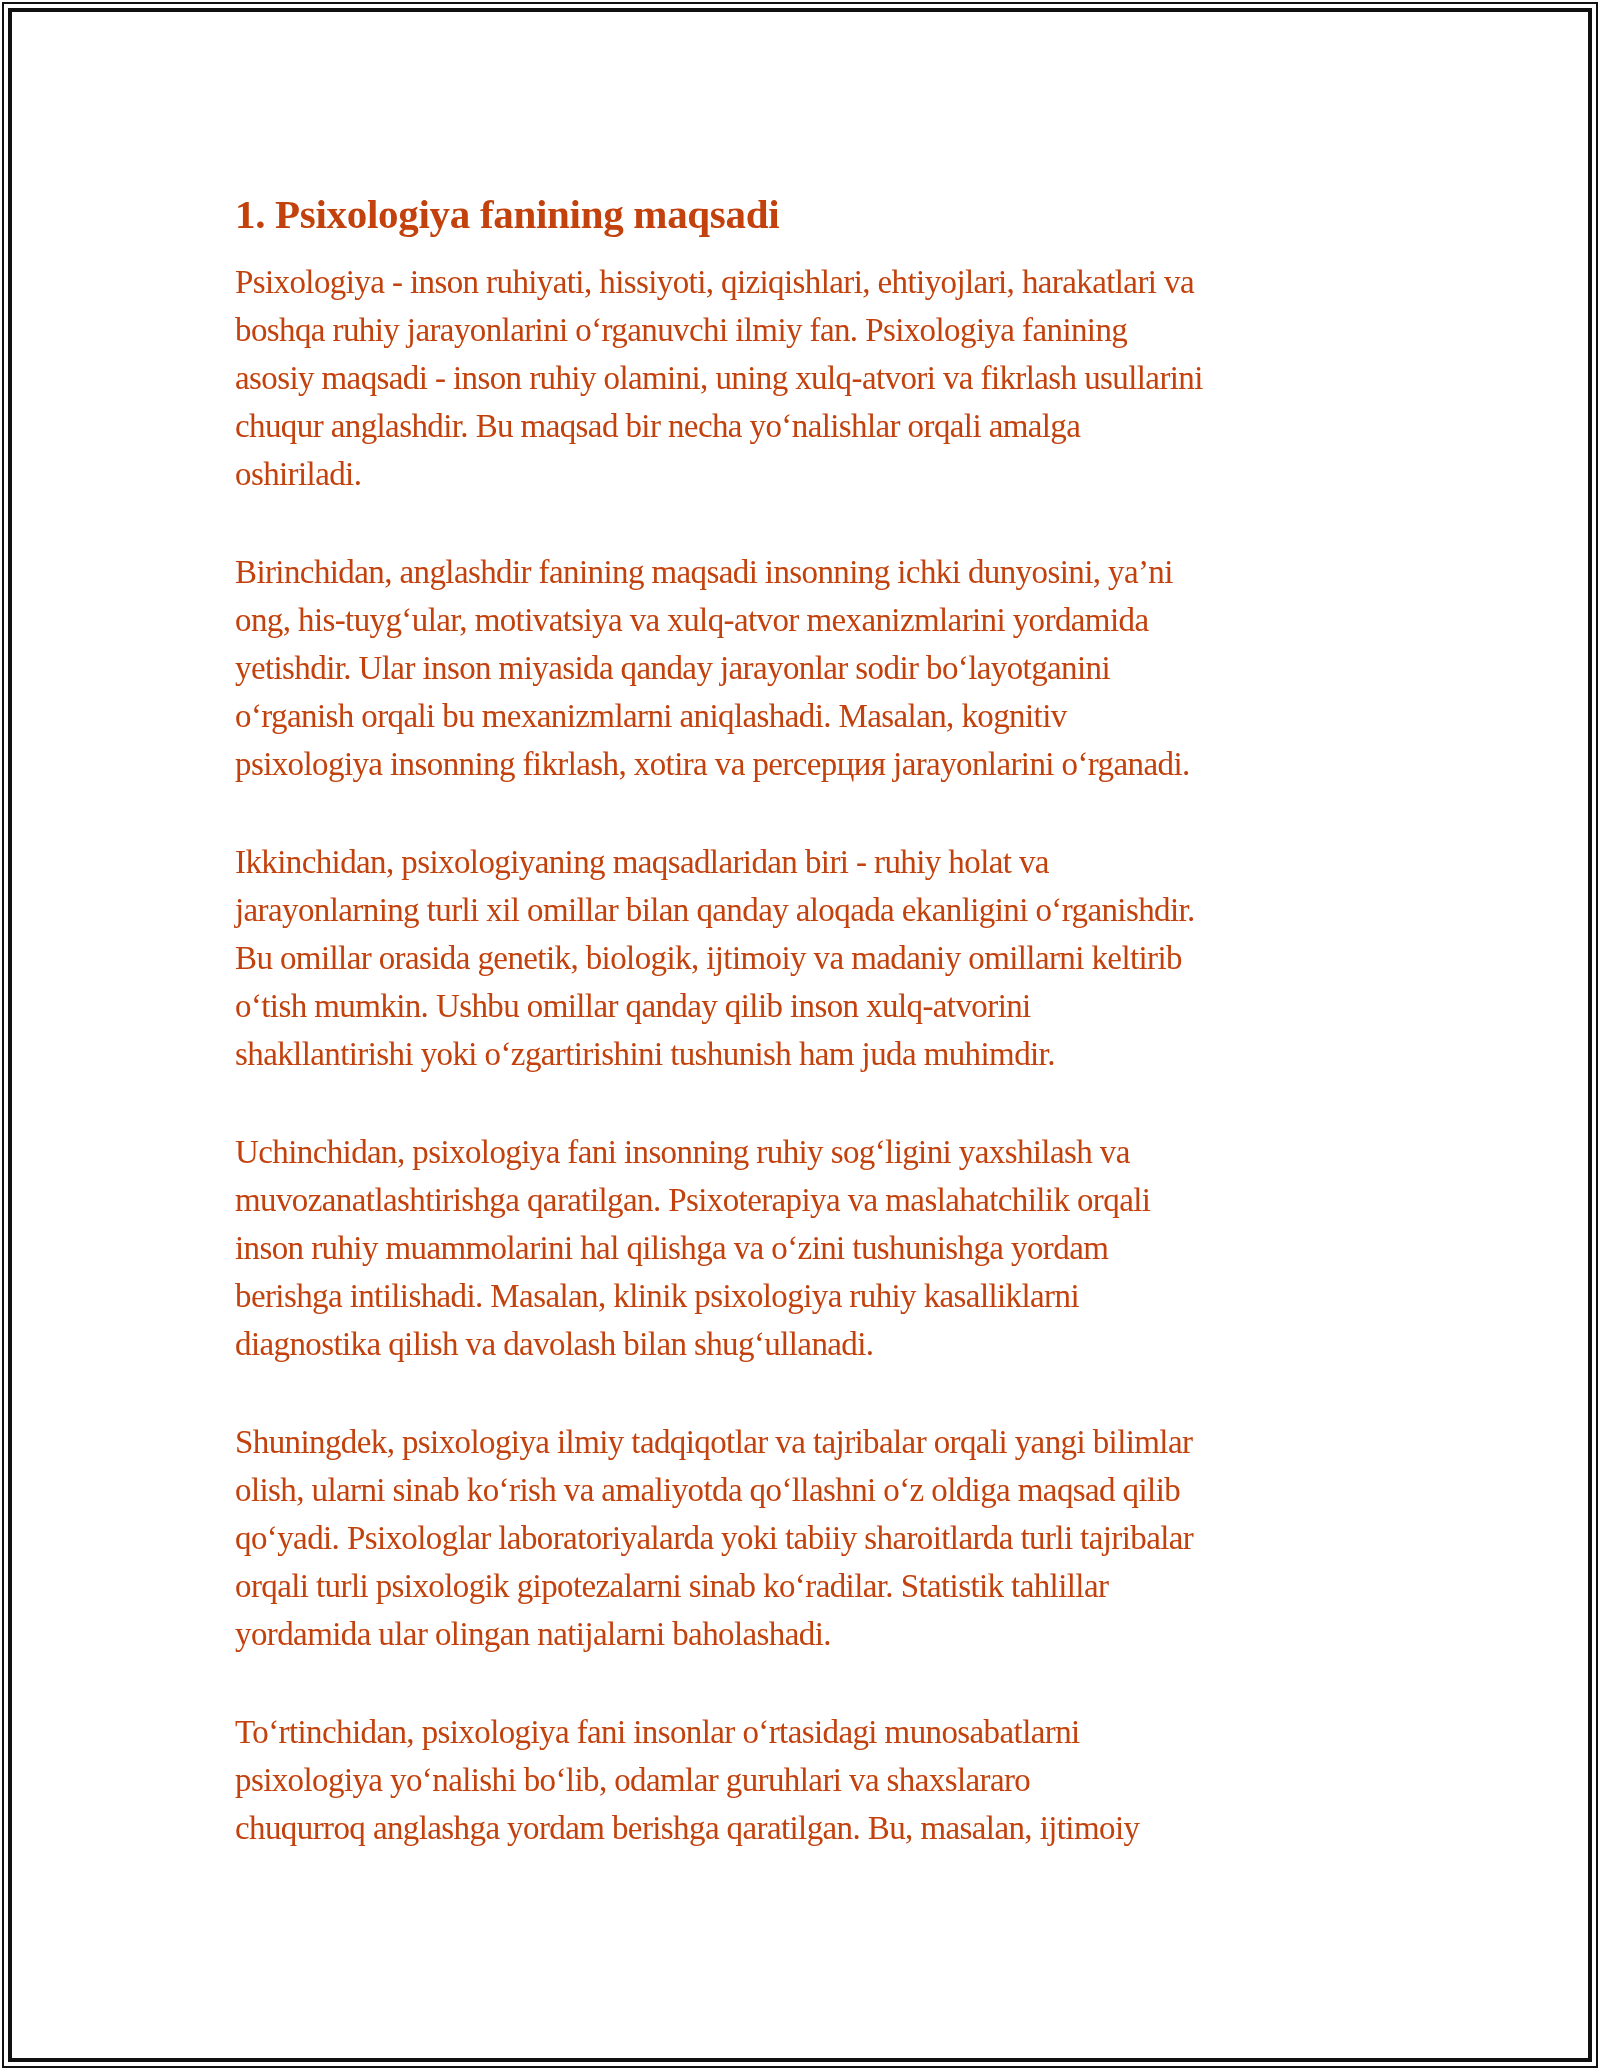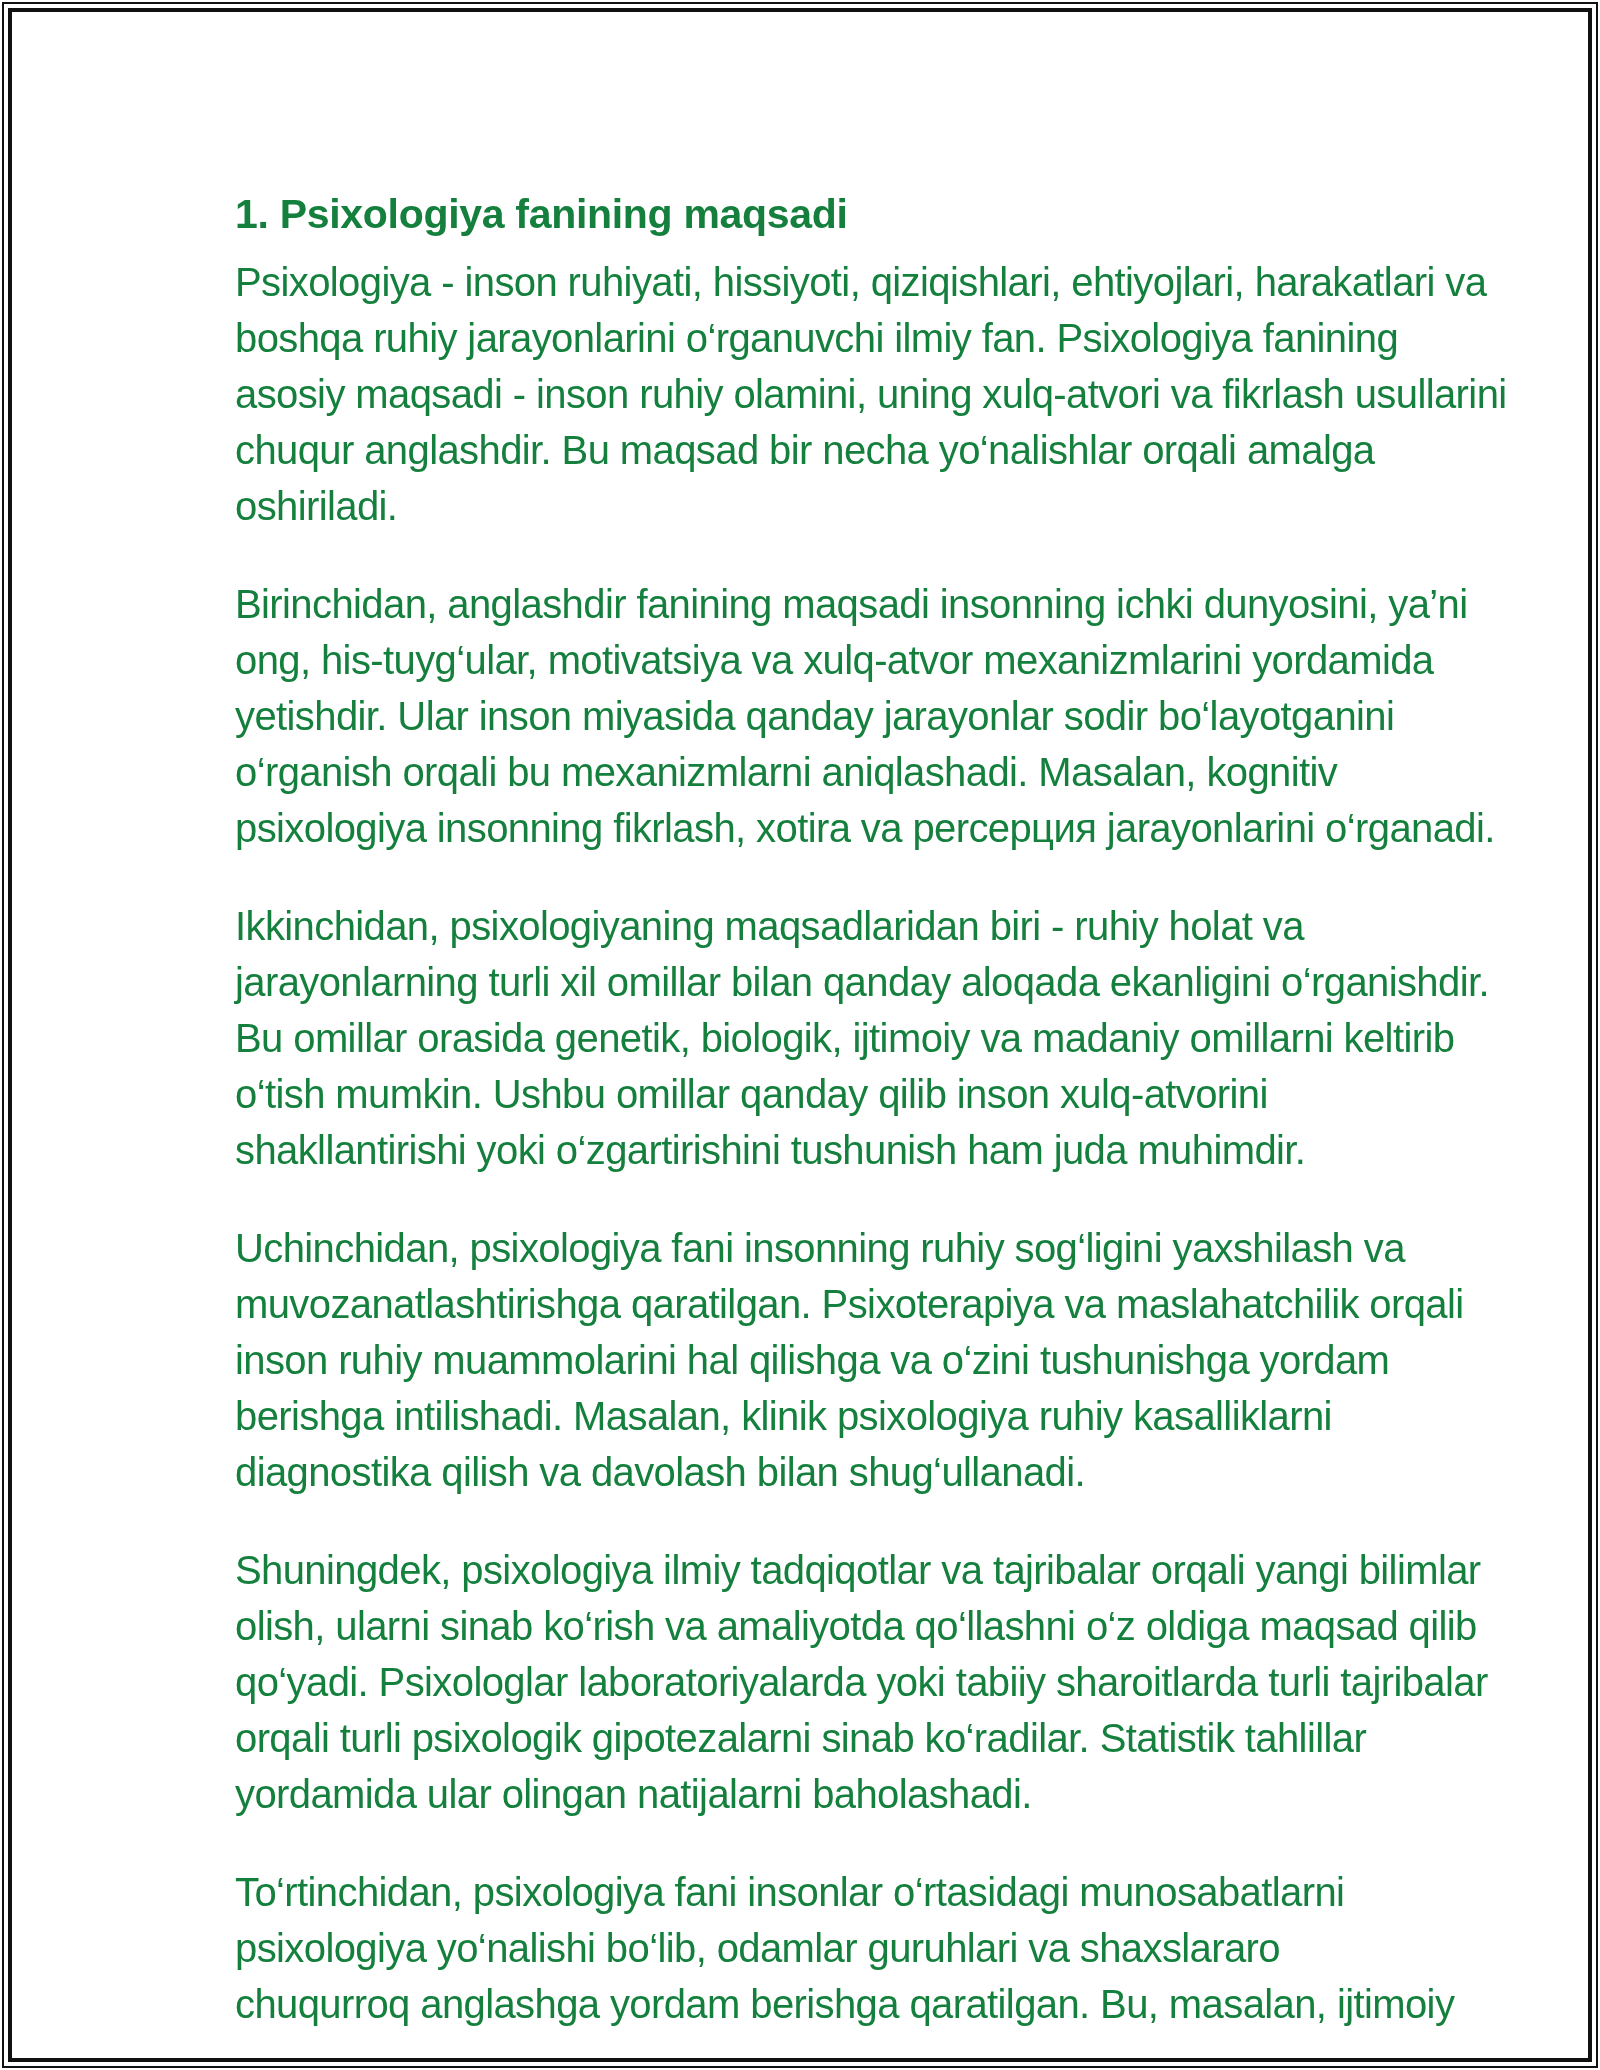--- a/index.html
+++ b/index.html
@@ -6,22 +6,22 @@
     margin: 0;
     padding: 0;
     background: #ffffff;
   }
   .page {
     position: relative;
     width: 1600px;
     height: 2070px;
     background: #ffffff;
     overflow: hidden;
-    font-family: Liberation Sans, sans-serif;
-    color: #15803d;
+    font-family: Liberation Serif, serif;
+    color: #c2410c;
   }
   .border-outer {
     position: absolute;
     top: 2px; left: 2px; right: 2px; bottom: 2px;
     border: 2px solid #111111;
     pointer-events: none;
   }
   .border-inner {
     position: absolute;
     top: 8px; left: 8px; right: 8px; bottom: 8px;
@@ -42,25 +42,24 @@
     letter-spacing: -0.3px;
     white-space: nowrap;
   }
   .para {
     margin: 0 0 50px 0;
   }
   .para:last-child {
     margin-bottom: 0;
   }
   .line {
-    font-size: 40px;
+    font-size: 33px;
     line-height: 48px;
     letter-spacing: -0.6px;
     white-space: nowrap;
-    margin-top: 8px;
   }
 </style>
 </head>
 <body>
 
 <div class="page">
   <div class="border-outer"></div>
   <div class="border-inner"></div>
 
   <div class="content">

